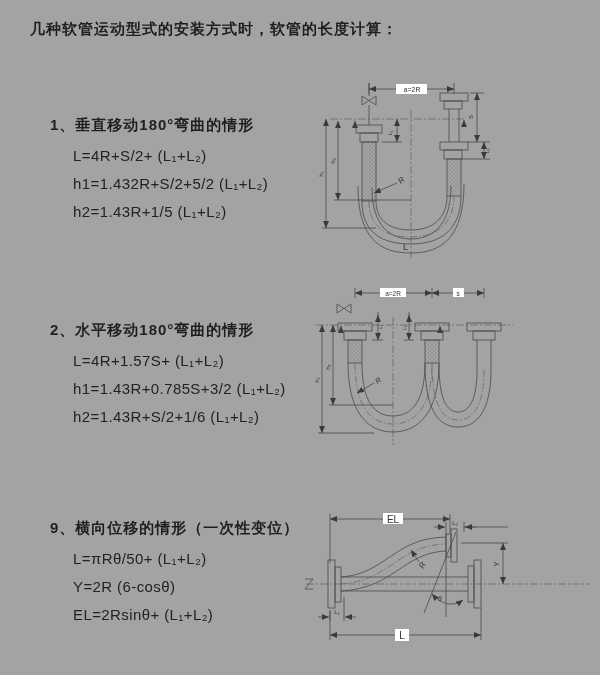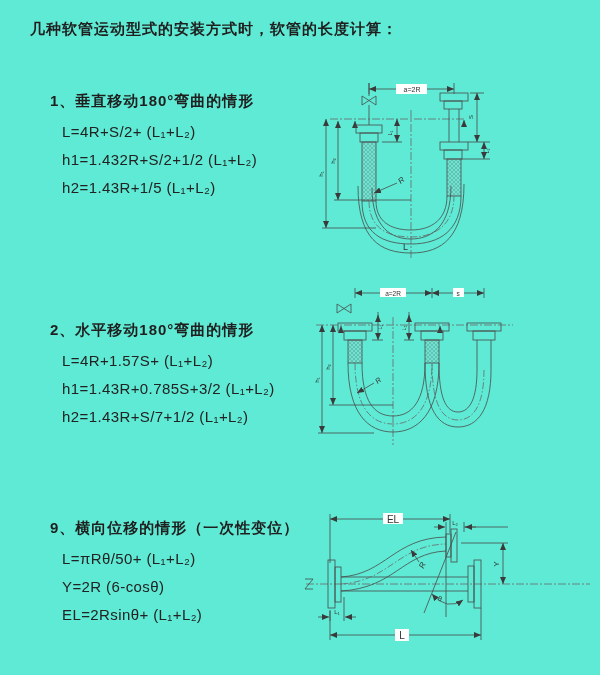--- a/index.html
+++ b/index.html
@@ -1,49 +1,49 @@
 <!DOCTYPE html>
 <html><head>
 <meta charset="utf-8">
 <style>
   html,body{margin:0;padding:0;background:#ffffff;}
-  .page{position:relative;width:600px;height:675px;background:#5eead4;overflow:hidden;
+  .page{position:relative;width:600px;height:675px;background:#a3a3a3;overflow:hidden;
         font-family:"Liberation Sans",sans-serif;color:#1f1f1f;}
   .doc-title{position:absolute;left:30px;top:20px;font-size:15px;font-weight:700;
              letter-spacing:1px;white-space:nowrap;}
   .section{position:absolute;left:50px;}
   .sec-heading{font-size:15px;font-weight:700;letter-spacing:1px;white-space:nowrap;}
   .formulas{margin-top:6px;}
-  .formula{margin-left:12px;height:28px;display:flex;align-items:center;
+  .formula{margin-left:23px;height:28px;display:flex;align-items:center;
            font-size:15px;letter-spacing:.4px;white-space:nowrap;color:#222;text-align:right;}
   .diag{position:absolute;}
   svg text{font-family:"Liberation Sans",sans-serif;fill:#333;}
 </style>
 </head>
 <body>
 
 <div class="page">
 
   <div class="doc-title">几种软管运动型式的安装方式时，软管的长度计算：</div>
 
-  <div class="section" style="top:92px;">
+  <div class="section" style="top:116px;">
     <div class="sec-heading">1、垂直移动180°弯曲的情形</div>
     <div class="formulas">
       <div class="formula">L=4R+S/2+ (L₁+L₂)</div>
-      <div class="formula">h1=1.432R+S/2+1/2 (L₁+L₂)</div>
+      <div class="formula">h1=1.432R+S/2+5/2 (L₁+L₂)</div>
       <div class="formula">h2=1.43R+1/5 (L₁+L₂)</div>
     </div>
   </div>
 
   <div class="section" style="top:321px;">
     <div class="sec-heading">2、水平移动180°弯曲的情形</div>
     <div class="formulas">
       <div class="formula">L=4R+1.57S+ (L₁+L₂)</div>
       <div class="formula">h1=1.43R+0.785S+3/2 (L₁+L₂)</div>
-      <div class="formula">h2=1.43R+S/7+1/2 (L₁+L₂)</div>
+      <div class="formula">h2=1.43R+S/2+1/6 (L₁+L₂)</div>
     </div>
   </div>
 
   <div class="section" style="top:519px;">
     <div class="sec-heading">9、横向位移的情形（一次性变位）</div>
     <div class="formulas">
       <div class="formula">L=πRθ/50+ (L₁+L₂)</div>
       <div class="formula">Y=2R (6-cosθ)</div>
       <div class="formula">EL=2Rsinθ+ (L₁+L₂)</div>
     </div>

